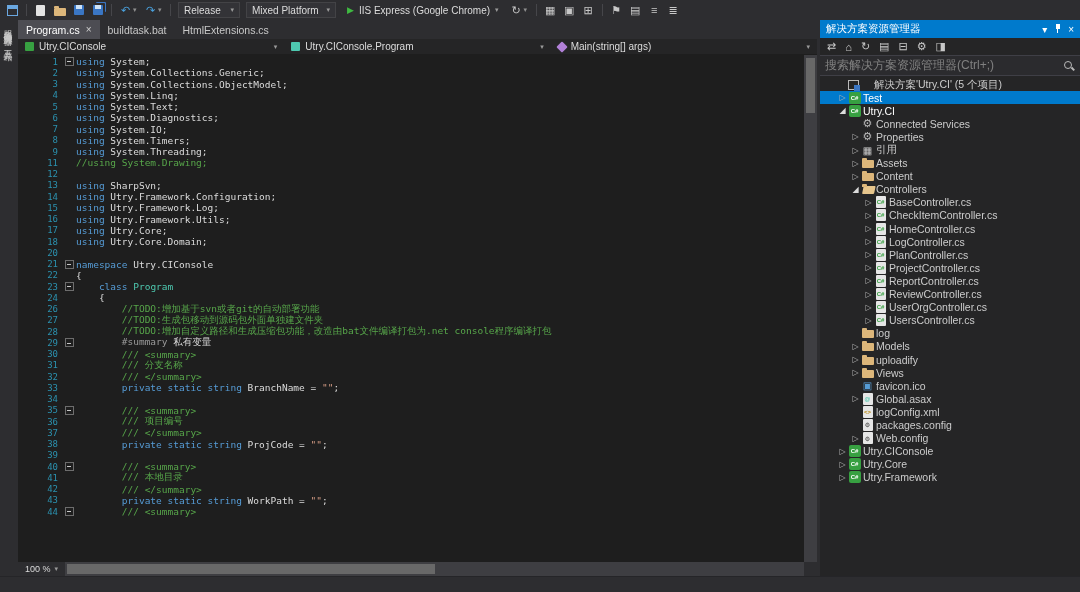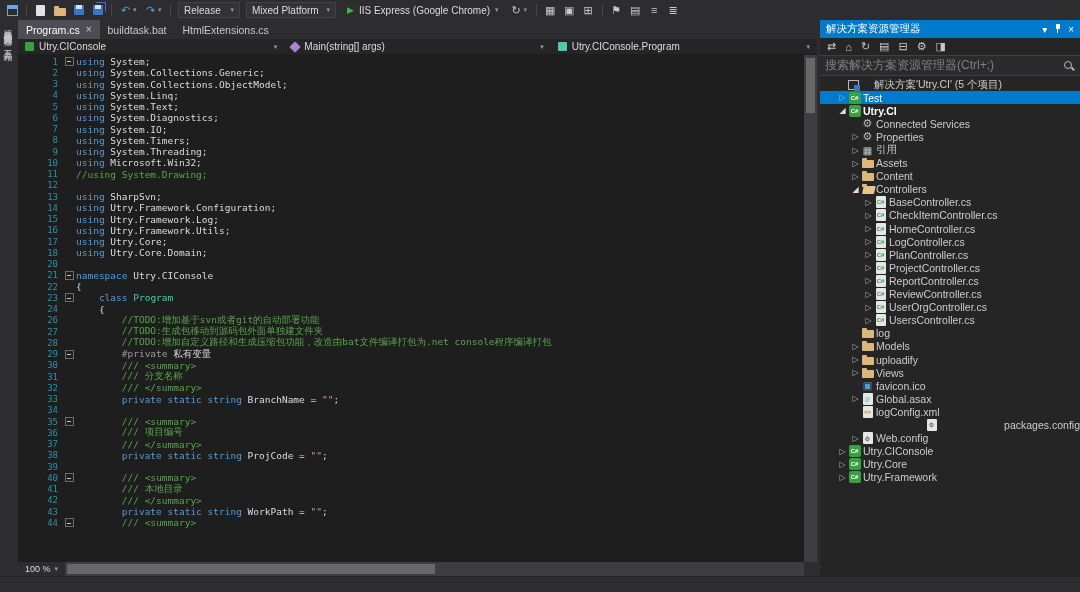--- a/index.html
+++ b/index.html
@@ -73,21 +73,21 @@
   .pin-icon::after{content:"";position:absolute;left:4px;top:6px;width:1px;height:4px;background:#fff}
   .se-toolbar{height:18px;flex:none;display:flex;align-items:center;gap:9px;padding:0 7px;color:#c8c8c8;font-size:11px;border-bottom:1px solid #3f3f46}
   .se-search{height:20px;flex:none;display:flex;align-items:center;background:#2b2b2e;border-bottom:1px solid #3f3f46;padding:0 5px;gap:4px}
   .se-search-text{flex:1;font-size:12px;color:#808080;white-space:nowrap;overflow:hidden}
   .magnifier{width:12px;height:12px;position:relative;flex:none}
   .magnifier::before{content:"";position:absolute;left:1px;top:1px;width:6px;height:6px;border:1.5px solid #b9b9b9;border-radius:50%}
   .magnifier::after{content:"";position:absolute;left:8px;top:8px;width:4px;height:1.5px;background:#b9b9b9;transform:rotate(45deg)}
   .se-tree{flex:1;overflow:hidden;font-size:10.5px;padding-top:2px}
   .tree-row{height:13.1px;display:flex;align-items:center;color:#cccccc;white-space:nowrap;cursor:default}
   .tree-row.selected{background:#007acc;color:#fff}
-  .tree-row.bold .tw-label{font-weight:bold;color:#fff}
+  .tree-row.bold .tw-label{font-weight:normal;color:#fff}
   .tw-arrow{width:11px;flex:none;font-size:8px;color:#b4b4b4;text-align:center;line-height:13px}
   .tw-arrow.expanded{color:#dcdcdc;font-size:8px}
   .tw-label{margin-left:2px}
 
   
   .ic{width:13px;height:13px;position:relative;flex:none;display:inline-block}
   .ic-glyph{position:absolute;inset:0;display:flex;align-items:center;justify-content:center;font-size:6px;font-weight:bold;font-family:"Liberation Sans",sans-serif}
   .ic-folder::before{content:"";position:absolute;left:0.5px;top:3.5px;width:12px;height:8px;background:#dcb67a;border-radius:1px}
   .ic-folder::after{content:"";position:absolute;left:0.5px;top:1.5px;width:5px;height:3px;background:#dcb67a;border-radius:1px 1px 0 0}
   .ic-folder.open::before{background:#e6c58c;transform:skewX(-12deg);transform-origin:bottom left}
@@ -175,28 +175,28 @@
         </div>
 
       <div class="breadcrumb">
         <div class="crumb">
           <span class="bc-ic bc-ic-project"></span>
           <span>Utry.CIConsole</span>
           <span class="spacer"></span>
           <span class="caret">▾</span>
         </div>
         <div class="crumb">
+          <span class="bc-ic bc-ic-class"></span>
+          <span>Utry.CIConsole.Program</span>
+          <span class="spacer"></span>
+          <span class="caret">▾</span>
+        </div>
+        <div class="crumb">
           <span class="bc-ic-method"></span>
           <span>Main(string[] args)</span>
-          <span class="spacer"></span>
-          <span class="caret">▾</span>
-        </div>
-        <div class="crumb">
-          <span class="bc-ic bc-ic-class"></span>
-          <span>Utry.CIConsole.Program</span>
           <span class="spacer"></span>
           <span class="caret">▾</span>
         </div>
       </div>
 
       <div class="code-wrap">
         <div class="code" id="code">
             <div class="code-row">
               <span class="ln-bp"></span>
               <span class="ln-num">1</span>
@@ -248,26 +248,20 @@
               <span class="ln-text"><span class="seg-kw">using</span><span class="seg-pl"> System.Timers;</span></span>
             </div>
             <div class="code-row">
               <span class="ln-bp"></span>
               <span class="ln-num">9</span>
               <span class="ln-fold"></span>
               <span class="ln-text"><span class="seg-kw">using</span><span class="seg-pl"> System.Threading;</span></span>
             </div>
             <div class="code-row">
               <span class="ln-bp"></span>
-              <span class="ln-num">10</span>
-              <span class="ln-fold"></span>
-              <span class="ln-text"><span class="seg-kw">using</span><span class="seg-pl"> Microsoft.Win32;</span></span>
-            </div>
-            <div class="code-row">
-              <span class="ln-bp"></span>
               <span class="ln-num">11</span>
               <span class="ln-fold"></span>
               <span class="ln-text"><span class="seg-cm">//using System.Drawing;</span></span>
             </div>
             <div class="code-row">
               <span class="ln-bp"></span>
               <span class="ln-num">12</span>
               <span class="ln-fold"></span>
               <span class="ln-text"></span>
             </div>
@@ -358,21 +352,21 @@
               <span class="ln-num">28</span>
               <span class="ln-fold"></span>
               <span class="ln-text"><span class="seg-pl">        </span><span class="seg-cm">//TODO:增加自定义路径和生成压缩包功能，改造由bat文件编译打包为.net console程序编译打包</span></span>
             </div>
             <div class="code-row">
               <span class="ln-bp"></span>
               <span class="ln-num">29</span>
               <span class="ln-fold">
                 <span class="fold-box"></span>
               </span>
-              <span class="ln-text"><span class="seg-pl">        </span><span class="seg-pp">#private</span><span class="seg-pl"> 私有变量</span></span>
+              <span class="ln-text"><span class="seg-pl">        </span><span class="seg-pp">#summary</span><span class="seg-pl"> 私有变量</span></span>
             </div>
             <div class="code-row">
               <span class="ln-bp"></span>
               <span class="ln-num">30</span>
               <span class="ln-fold"></span>
               <span class="ln-text"><span class="seg-pl">        </span><span class="seg-cm">/// &lt;summary&gt;</span></span>
             </div>
             <div class="code-row">
               <span class="ln-bp"></span>
               <span class="ln-num">31</span>
@@ -660,21 +654,21 @@
             </span>
             <span class="tw-label">Global.asax</span>
           </div>
           <div class="tree-row" style="padding-left: 30px;">
             <span class="tw-arrow"></span>
             <span class="ic ic-doc">
               <span class="ic-glyph" style="color: rgb(184, 134, 11);">&lt;&gt;</span>
             </span>
             <span class="tw-label">logConfig.xml</span>
           </div>
-          <div class="tree-row" style="padding-left: 30px; justify-content: space-between;">
+          <div class="tree-row" style="padding-left: 30px;">
             <span class="tw-arrow"></span>
             <span class="ic ic-doc">
               <span class="ic-glyph" style="color: rgb(112, 112, 112);">⚙</span>
             </span>
             <span class="tw-label">packages.config</span>
           </div>
           <div class="tree-row" style="padding-left: 30px;">
             <span class="tw-arrow">▷</span>
             <span class="ic ic-doc">
               <span class="ic-glyph" style="color: rgb(112, 112, 112);">⚙</span>

